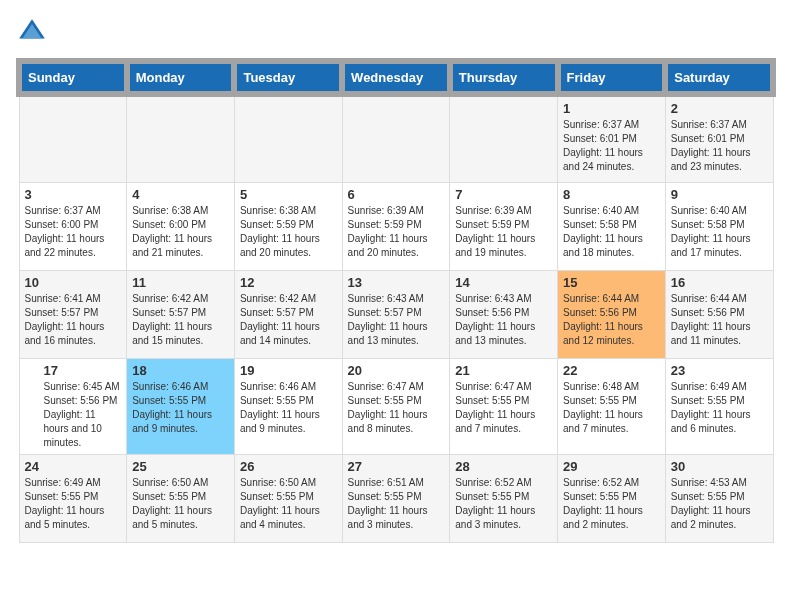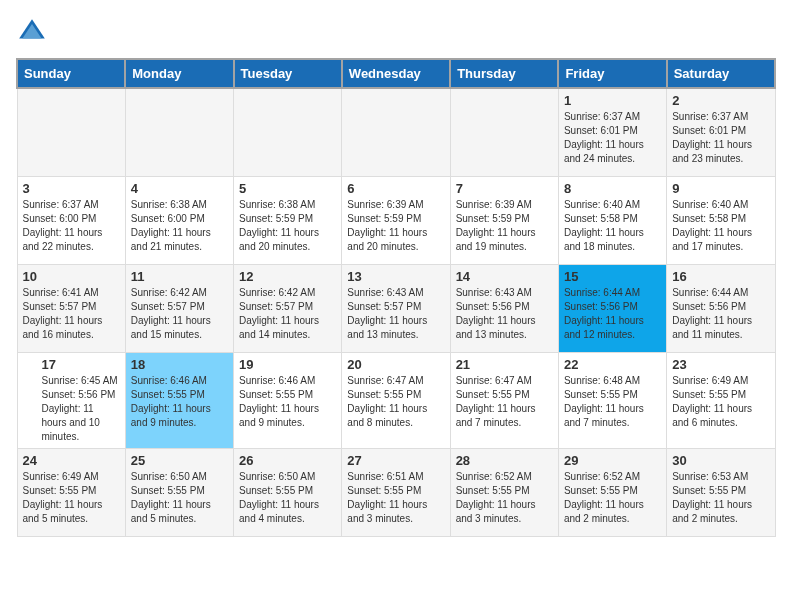--- a/index.html
+++ b/index.html
@@ -57,21 +57,21 @@
       border-collapse: collapse;
       table-layout: fixed;
     }
     .calendar th {
       background-color: #1a6cb5;
       color: #fff;
       text-align: left;
       padding: 6px 6px;
       font-size: 13px;
       font-weight: bold;
-      border: 2px solid #a3a3a3;
+      border: 6px solid #a3a3a3;
     }
     .calendar td {
       vertical-align: top;
       padding: 4px 5px;
       border: 1px solid #ddd;
       font-size: 10.5px;
       color: #333;
       background: #fff;
       height: 88px;
     }
@@ -219,21 +219,21 @@
           <div class="day-info">Sunrise: 6:43 AM
 Sunset: 5:57 PM
 Daylight: 11 hours and 13 minutes.</div>
         </td>
         <td style="background-color: rgb(245, 245, 245);">
           <span class="day-num">14</span>
           <div class="day-info">Sunrise: 6:43 AM
 Sunset: 5:56 PM
 Daylight: 11 hours and 13 minutes.</div>
         </td>
-        <td style="background-color: #0ea5e9;">
+        <td style="background-color: #fdba74;">
           <span class="day-num">15</span>
           <div class="day-info">Sunrise: 6:44 AM
 Sunset: 5:56 PM
 Daylight: 11 hours and 12 minutes.</div>
         </td>
         <td style="background-color: rgb(245, 245, 245);">
           <span class="day-num">16</span>
           <div class="day-info">Sunrise: 6:44 AM
 Sunset: 5:56 PM
 Daylight: 11 hours and 11 minutes.</div>
@@ -315,19 +315,19 @@
 Daylight: 11 hours and 3 minutes.</div>
         </td>
         <td style="background-color: rgb(245, 245, 245);">
           <span class="day-num">29</span>
           <div class="day-info">Sunrise: 6:52 AM
 Sunset: 5:55 PM
 Daylight: 11 hours and 2 minutes.</div>
         </td>
         <td style="background-color: rgb(245, 245, 245);">
           <span class="day-num">30</span>
-          <div class="day-info">Sunrise: 6:53 AM
+          <div class="day-info">Sunrise: 4:53 AM
 Sunset: 5:55 PM
 Daylight: 11 hours and 2 minutes.</div>
         </td>
       </tr>
     </tbody>
 </table>
 
 </body></html>

